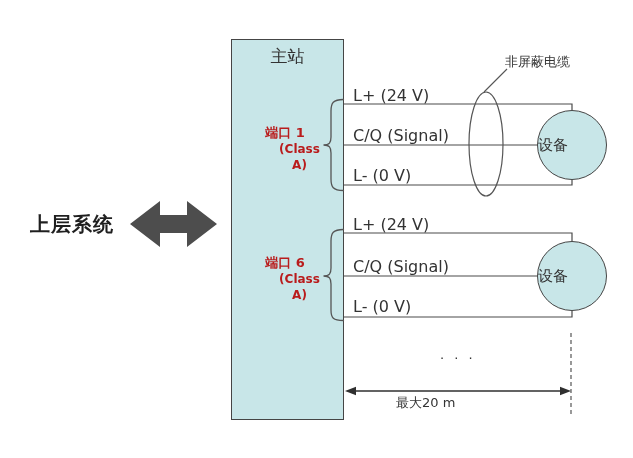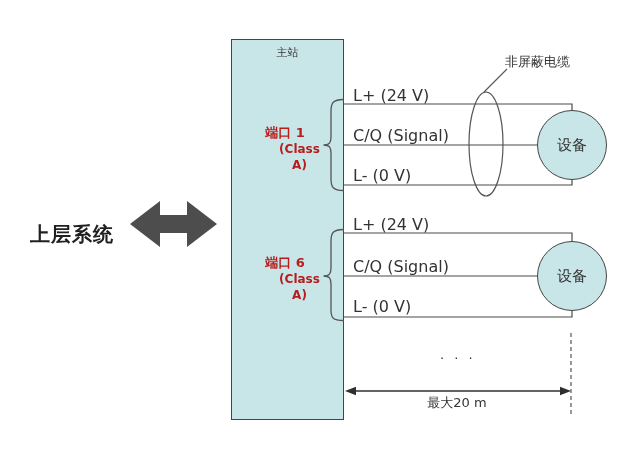--- a/index.html
+++ b/index.html
@@ -34,21 +34,21 @@
     position:absolute;z-index:1;
     left:231px;top:39px;width:113px;height:381px;
     background:var(--box_fill);
     border:1.5px solid var(--box_border);
     box-sizing:border-box;
   }
   .master-title{
     position:absolute;z-index:3;
     left:231px;top:45px;width:113px;
     text-align:center;
-    font-size:11px;color:var(--text);
+    font-size:17px;color:var(--text);
   }
   .port-label{
     position:absolute;z-index:3;
     left:248px;width:74px;
     text-align:center;
     font-size:13px;font-weight:bold;color:#b91c1c;
     line-height:16px;
   }
   .port-label .class-line{font-size:12px;margin-left:29px;}
   .port-1{top:125px;}
@@ -69,44 +69,43 @@
     font-size:13px;color:var(--text);
     white-space:nowrap;
   }
   .device{
     position:absolute;z-index:2;
     width:70px;height:70px;
     border-radius:50%;
     background:var(--box_fill);
     border:1.5px solid var(--box_border);
     box-sizing:border-box;
-    display:flex;align-items:center;justify-content:center;
+    display:flex;align-items:center;justify-content:flex-start;
     font-size:15px;color:var(--text);
   }
   .device-1{left:537px;top:110px;}
   .device-2{left:537px;top:241px;}
 
   .host-label{
     position:absolute;z-index:3;
-    left:30px;top:221px;
+    left:30px;top:211px;
     font-size:20px;font-weight:bold;color:var(--host_text);
     white-space:nowrap;
     letter-spacing:1px;
   }
   .dots{
     position:absolute;z-index:3;
     left:440px;top:347px;
     font-size:13px;color:var(--text);
     letter-spacing:3px;
     white-space:nowrap;
   }
   .dim-label{
     position:absolute;z-index:3;
-    left:412px;top:394px;width:90px;
-    text-align:center;
+    left:396px;top:394px;width:90px;
     font-size:13px;color:var(--text);
     white-space:nowrap;
   }
 </style>
 </head>
 <body>
 
 <div class="canvas">
 
   <div class="master-box"></div>

